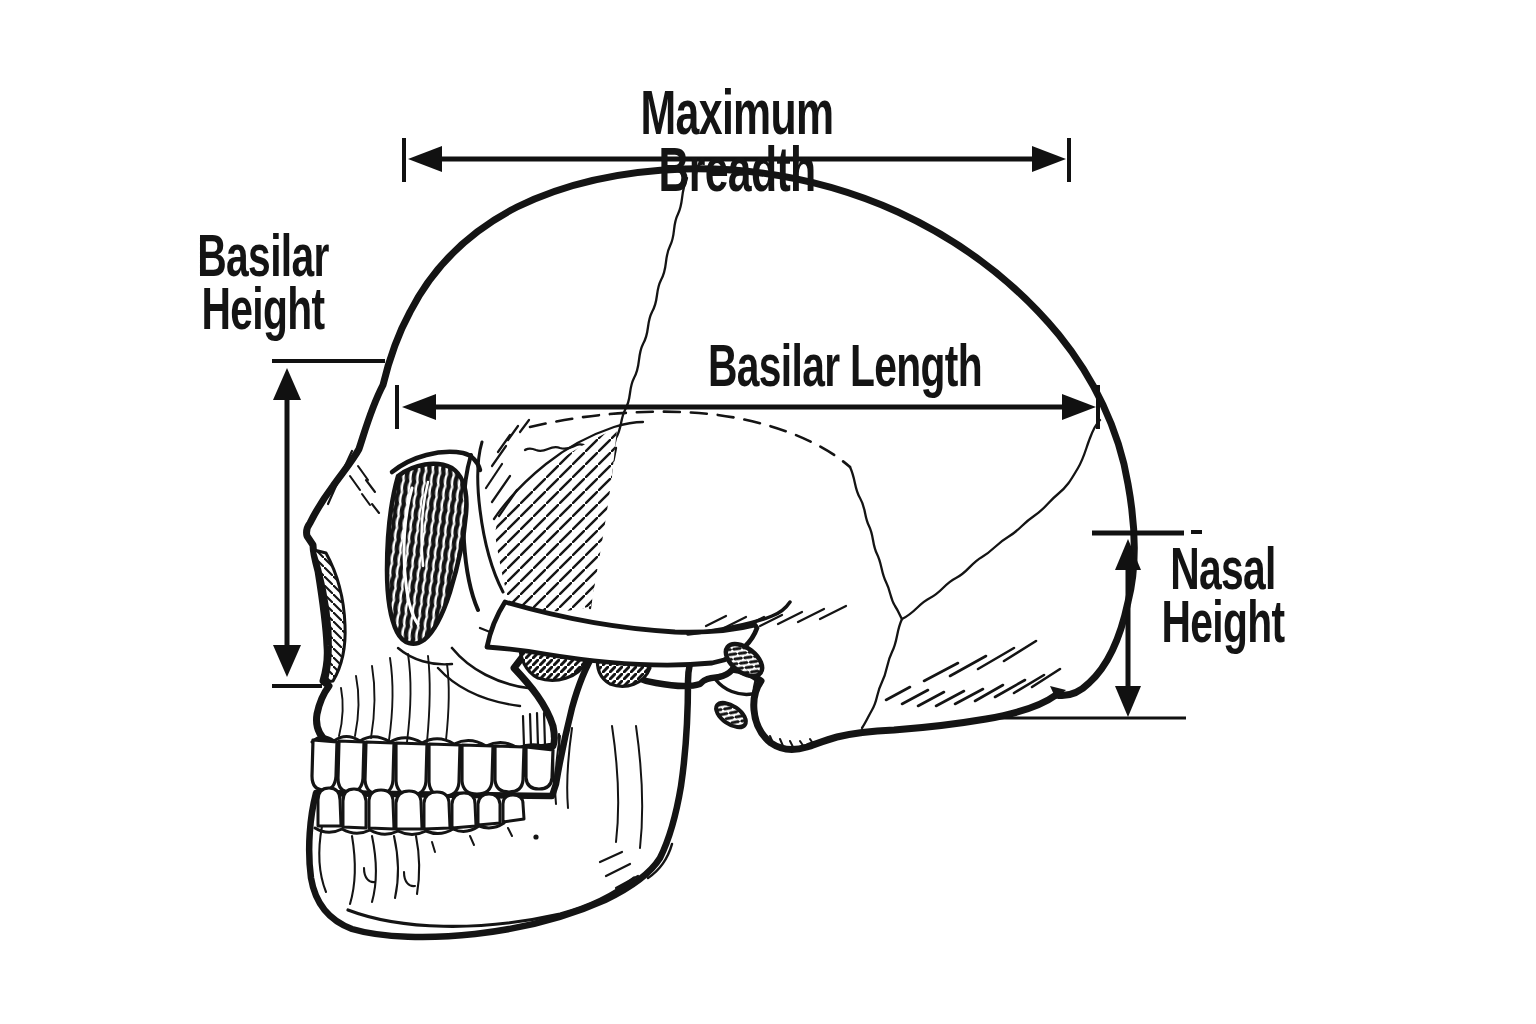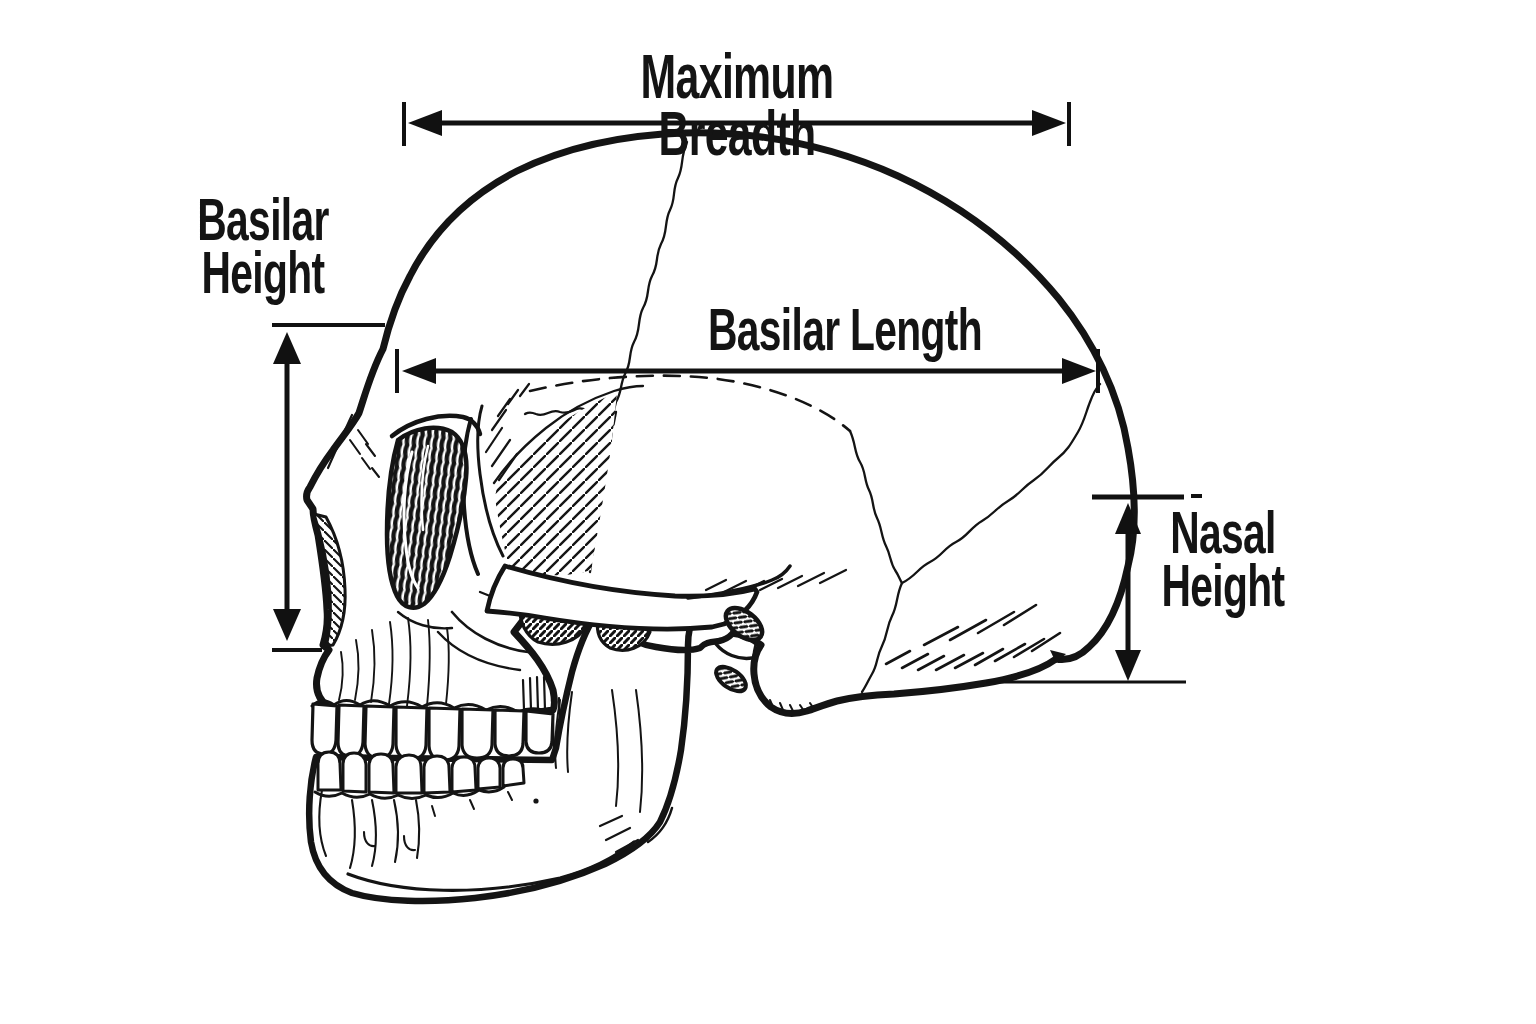--- a/index.html
+++ b/index.html
@@ -1,17 +1,17 @@
 <!DOCTYPE html>
 <html><head>
 <meta charset="utf-8">
 <style>
   html,body{margin:0;padding:0;background:#fff;}
   .stage{position:relative;width:1536px;height:984px;background:#fff;overflow:hidden;
-         font-family:"Liberation Sans",sans-serif;}
+         font-family:"Liberation Sans",sans-serif;margin-top:36px;}
   .stage svg{position:absolute;left:0;top:0;}
   .label{position:absolute;color:#141414;font-weight:600;font-size:60px;line-height:53px;
          letter-spacing:-1px;white-space:pre-line;text-align:center;
          transform:scaleX(.68);font-family:"Liberation Sans",sans-serif;}
   .label-mb{left:487px;top:48px;width:500px;font-size:63px;line-height:57px;}
   .label-bh{left:113px;top:193px;width:300px;}
   .label-bl{left:595px;top:303px;width:500px;}
   .label-nh{left:1073px;top:506px;width:300px;}
 </style>
 </head>

